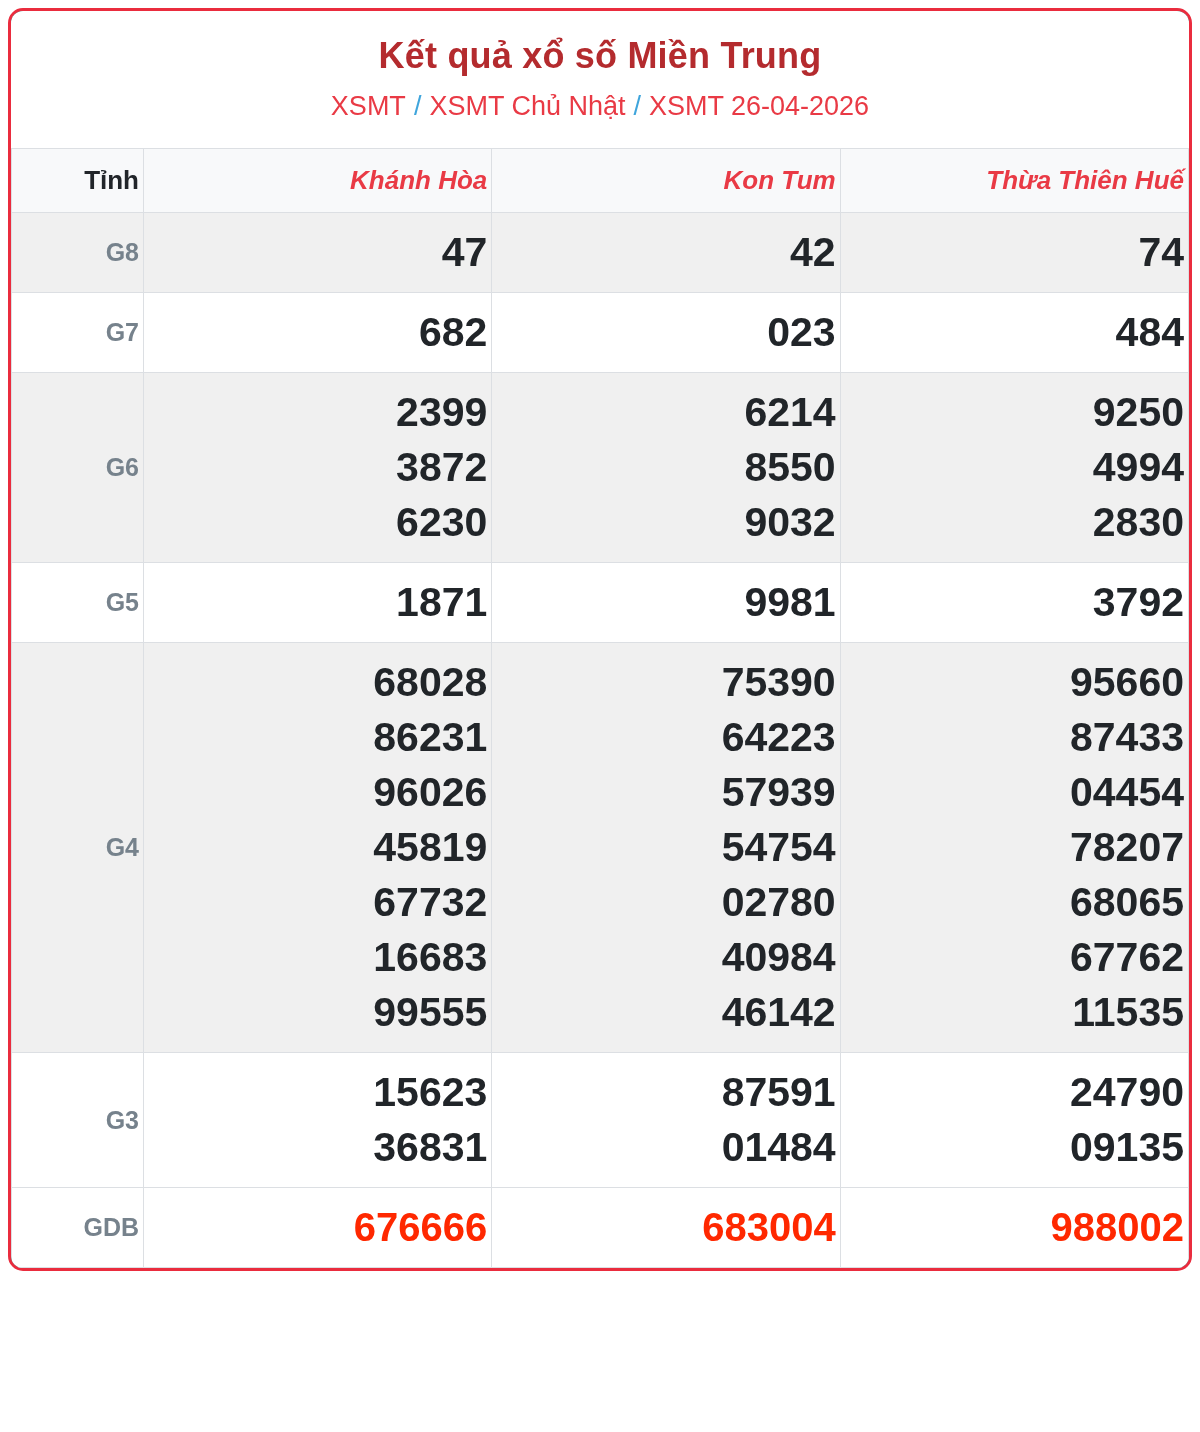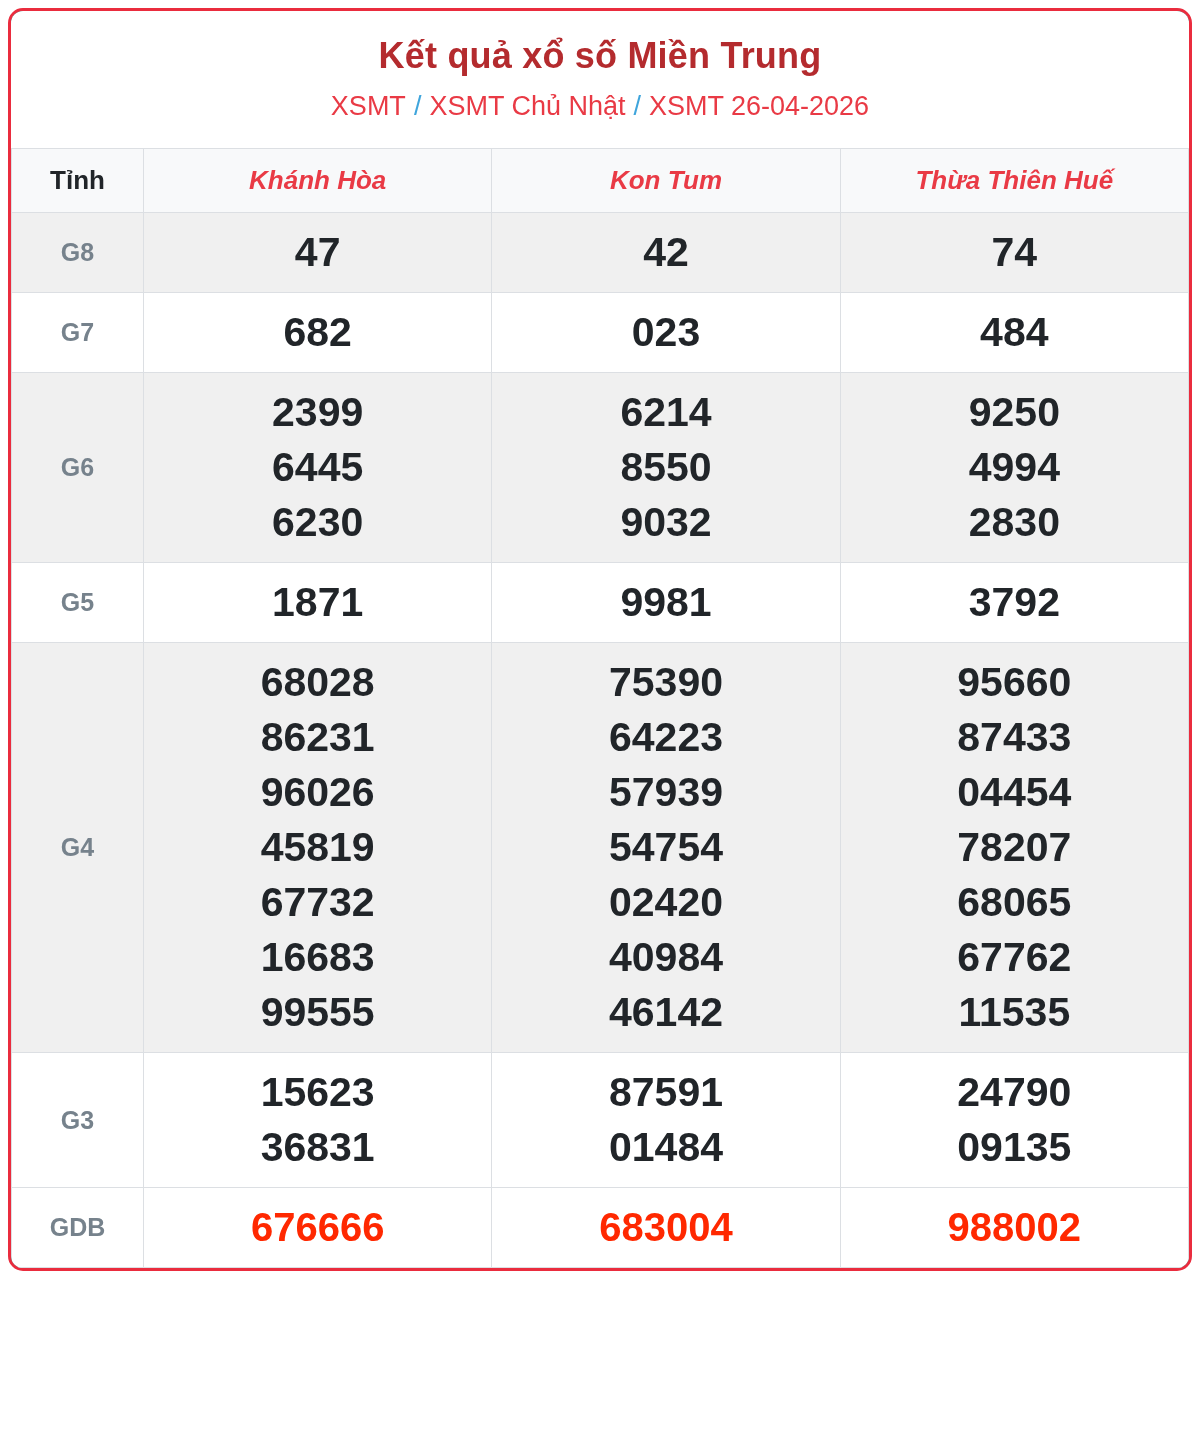--- a/index.html
+++ b/index.html
@@ -32,21 +32,21 @@
     margin: 0 8px;
   }
 
   table.results {
     width: 100%;
     border-collapse: collapse;
     table-layout: fixed;
   }
   .results th, .results td {
     border: 1px solid var(--cell-border, #dcdfe3);
-    text-align: center;
+    text-align: right;
     vertical-align: middle;
   }
   .results col.c-label { width: 132px; }
 
   .results thead th {
     background: var(--header-bg, #f8f9fa);
     padding: 16px 4px;
     font-size: 26px;
     font-weight: 700;
     color: var(--link-red, #e93a45);
@@ -123,21 +123,21 @@
             <div class="num" data-interactable="false">023</div>
           </td>
           <td class="num-cell" data-interactable="false">
             <div class="num" data-interactable="false">484</div>
           </td>
         </tr>
         <tr data-interactable="false" class="striped">
           <td class="label-col" data-interactable="false">G6</td>
           <td class="num-cell" data-interactable="false">
             <div class="num" data-interactable="false">2399</div>
-            <div class="num" data-interactable="false">6445</div>
+            <div class="num" data-interactable="false">3872</div>
             <div class="num" data-interactable="false">6230</div>
           </td>
           <td class="num-cell" data-interactable="false">
             <div class="num" data-interactable="false">6214</div>
             <div class="num" data-interactable="false">8550</div>
             <div class="num" data-interactable="false">9032</div>
           </td>
           <td class="num-cell" data-interactable="false">
             <div class="num" data-interactable="false">9250</div>
             <div class="num" data-interactable="false">4994</div>
@@ -165,21 +165,21 @@
             <div class="num" data-interactable="false">45819</div>
             <div class="num" data-interactable="false">67732</div>
             <div class="num" data-interactable="false">16683</div>
             <div class="num" data-interactable="false">99555</div>
           </td>
           <td class="num-cell" data-interactable="false">
             <div class="num" data-interactable="false">75390</div>
             <div class="num" data-interactable="false">64223</div>
             <div class="num" data-interactable="false">57939</div>
             <div class="num" data-interactable="false">54754</div>
-            <div class="num" data-interactable="false">02420</div>
+            <div class="num" data-interactable="false">02780</div>
             <div class="num" data-interactable="false">40984</div>
             <div class="num" data-interactable="false">46142</div>
           </td>
           <td class="num-cell" data-interactable="false">
             <div class="num" data-interactable="false">95660</div>
             <div class="num" data-interactable="false">87433</div>
             <div class="num" data-interactable="false">04454</div>
             <div class="num" data-interactable="false">78207</div>
             <div class="num" data-interactable="false">68065</div>
             <div class="num" data-interactable="false">67762</div>

